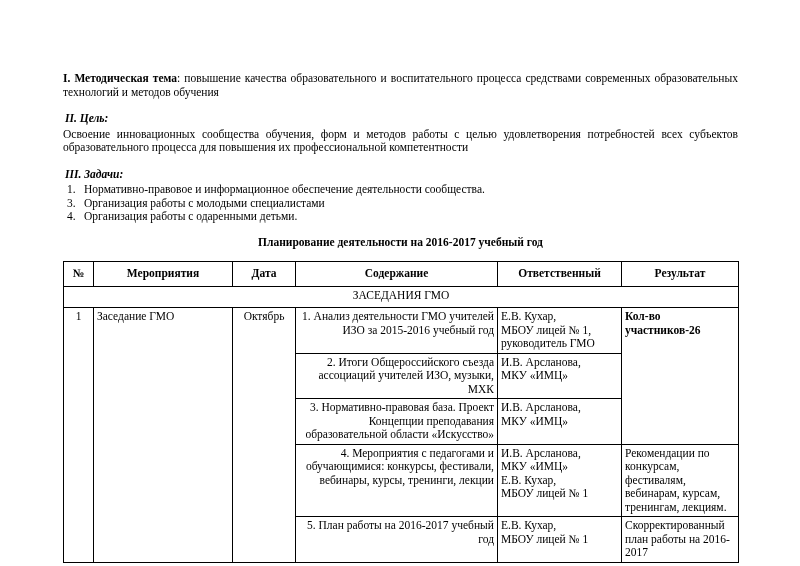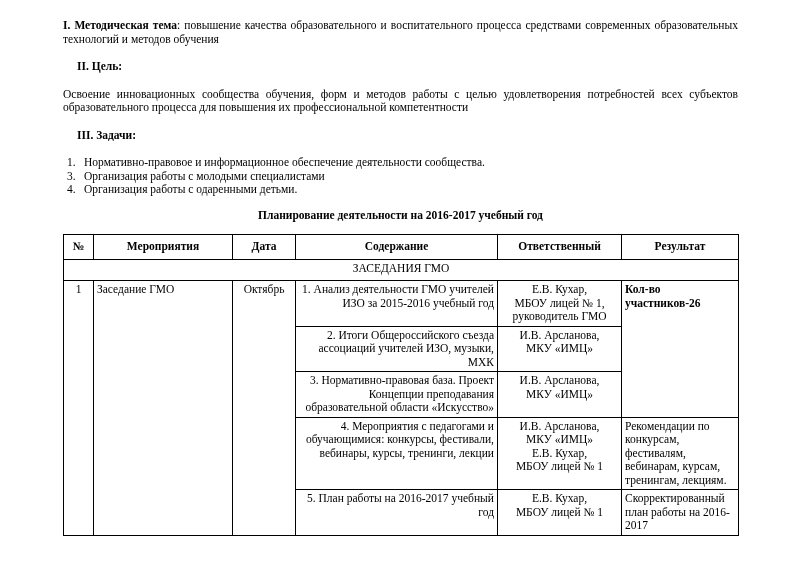--- a/index.html
+++ b/index.html
@@ -9,30 +9,31 @@
   }
   .page {
     width: 800px;
     height: 566px;
     box-sizing: border-box;
     background: #ffffff;
     color: #000000;
     font-family: "Liberation Serif", "DejaVu Serif", serif;
     font-size: 11.5px;
     line-height: 13.5px;
-    padding: 19px 62px 16px 63px;
+    padding: 72px 62px 16px 63px;
     overflow: hidden;
   }
   .para {
     margin: 0 0 13px 0;
     text-align: justify;
   }
   .heading {
-    margin: 14px;
+    margin: 2px;
     font-weight: bold;
+    font-style: italic;
   }
   .bold { font-weight: bold; }
   .task {
     text-align: justify;
   }
   .task-num {
     display: inline-block;
     width: 21px;
     padding-left: 4px;
     box-sizing: border-box;
@@ -64,21 +65,21 @@
   td.section-row {
     text-align: center;
     font-weight: normal;
     height: 16px;
     vertical-align: middle;
   }
   td.col-num   { text-align: center; }
   td.col-event { text-align: left; padding-left: 5px; }
   td.col-date  { text-align: center; }
   td.col-content { text-align: right; }
-  td.col-resp  { text-align: center; white-space: pre-line; }
+  td.col-resp  { white-space: pre-line; }
   td.col-result { text-align: left; }
   td.result-bold { font-weight: bold; }
 </style>
 </head>
 <body>
 
 <div class="page">
 
   <p class="para"><span class="bold">I. Методическая тема</span><span>: повышение качества образовательного и воспитательного процесса средствами современных образовательных технологий и методов обучения</span></p>
 

